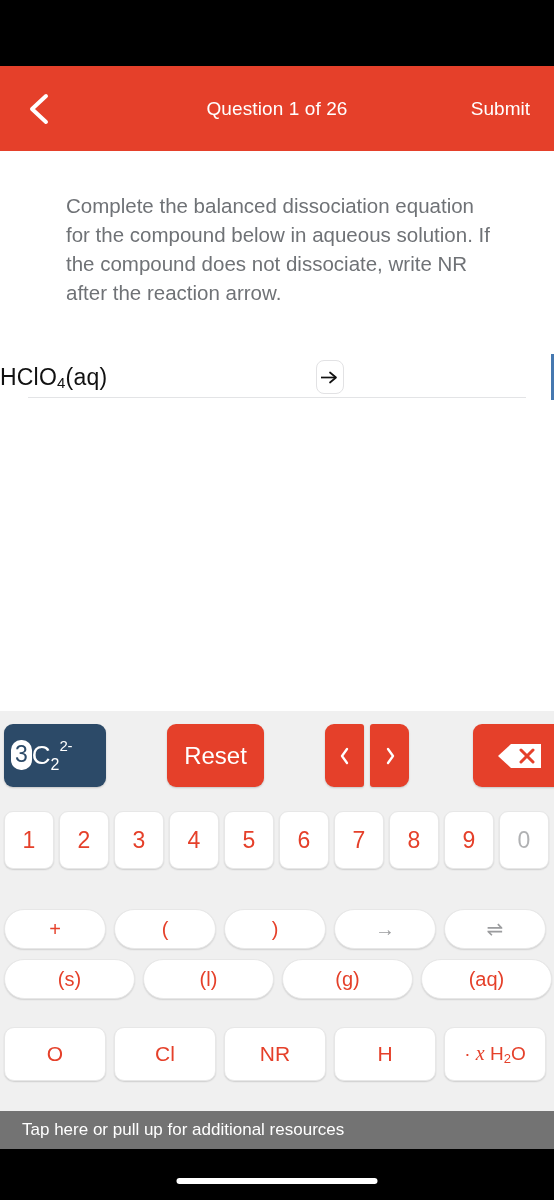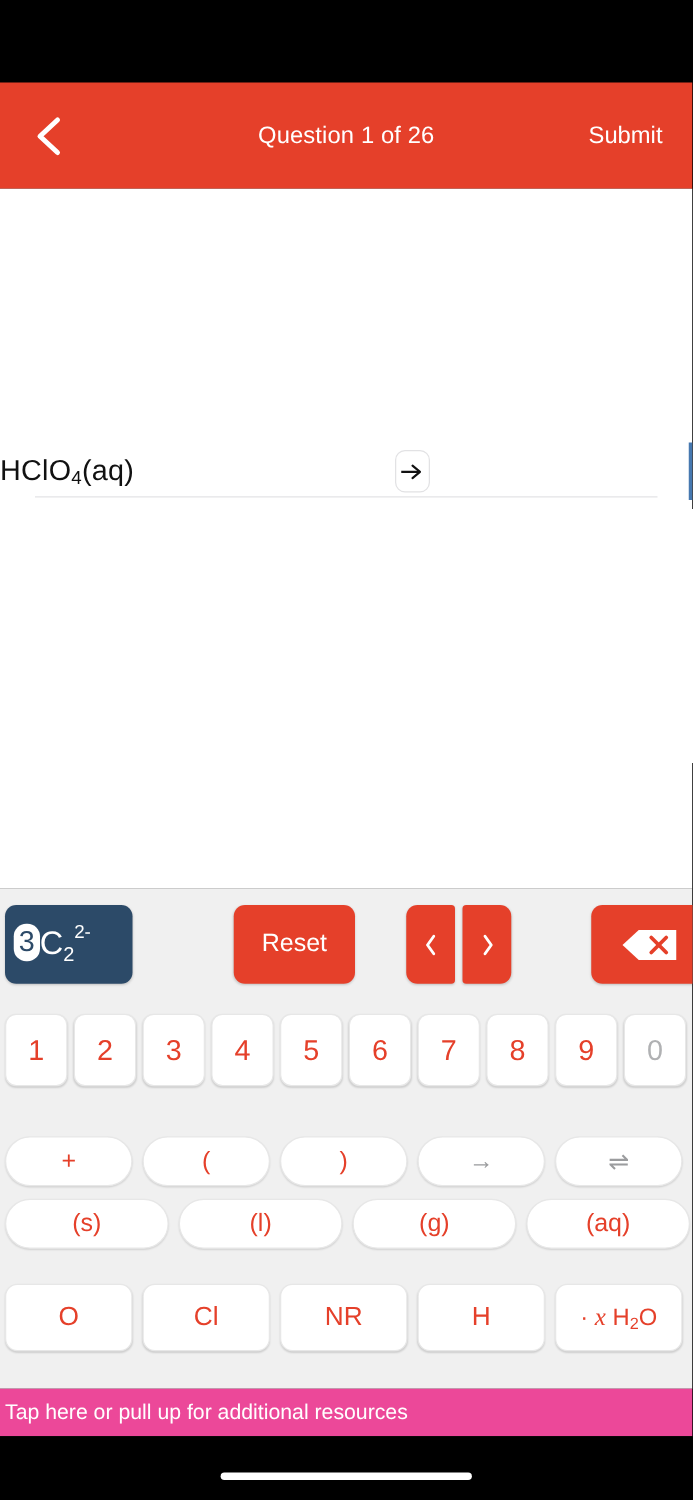--- a/index.html
+++ b/index.html
@@ -175,25 +175,24 @@
   .tok-sub { font-size: 16px; vertical-align: -8px; }
   .tok-sup { font-size: 15px; vertical-align: 11px; letter-spacing: -.3px;}
 
   .reset-btn {
     position: absolute;
     left: 167px; top: 0;
     width: 97px; height: 63px;
     background: #E5402A;
     border-radius: 9px;
     color: #fff;
-    font-size: 20px;
+    font-size: 24px;
     display: flex; align-items: center; justify-content: center;
     box-shadow: 0 1px 2px rgba(0,0,0,.18);
     cursor: pointer;
-    margin-left: 20px;
   }
   .nav-prev, .nav-next {
     position: absolute;
     top: 0;
     width: 39px; height: 63px;
     background: #E5402A;
     color: #fff;
     display: flex; align-items: center; justify-content: center;
     box-shadow: 0 1px 2px rgba(0,0,0,.18);
     cursor: pointer;
@@ -301,24 +300,24 @@
   }
   .hydrate-label { font-size: 19px; white-space: nowrap; }
   .hydrate-label .ital { font-family: "Liberation Serif", serif; font-style: italic; font-size: 20px; }
   .hydrate-label sub { font-size: 13px; vertical-align: -3px; }
 
   
   .resources-bar {
     position: absolute;
     top: 1111px; left: 0;
     width: 554px; height: 38px;
-    background: #ec4899;
+    background: #737373;
     display: flex;
     align-items: center;
-    padding-left: 4px;
+    padding-left: 22px;
     cursor: pointer;
   }
   .resources-bar span {
     color: #fff;
     font-size: 17px;
   }
 
   
   .home-area {
     position: absolute;
@@ -350,20 +349,21 @@
         <svg width="26" height="34" viewBox="0 0 26 34">
           <polyline points="20,4 6,17 20,30" fill="none" stroke="#ffffff" stroke-width="4" stroke-linecap="round" stroke-linejoin="round"></polyline>
         </svg>
       </span>
     </div>
     <div class="header-title">Question 1 of 26</div>
     <div class="submit-btn">Submit</div>
   </div>
 
   <div class="content">
+    <div class="question-text">Complete the balanced dissociation equation for the compound below in aqueous solution. If the compound does not dissociate, write NR after the reaction arrow.</div>
 
     <div class="equation-row">
       <span class="formula"><span>HClO</span><sub>4</sub><span>(aq)</span></span>
         <span class="arrow-box">
         <span>
           <svg width="19" height="15" viewBox="0 0 19 15">
             <line x1="1" y1="7.5" x2="15" y2="7.5" stroke="#111" stroke-width="1.7"></line>
             <polyline points="10,2.5 16,7.5 10,12.5" fill="none" stroke="#111" stroke-width="1.7" stroke-linecap="round" stroke-linejoin="round"></polyline>
           </svg>
         </span>

